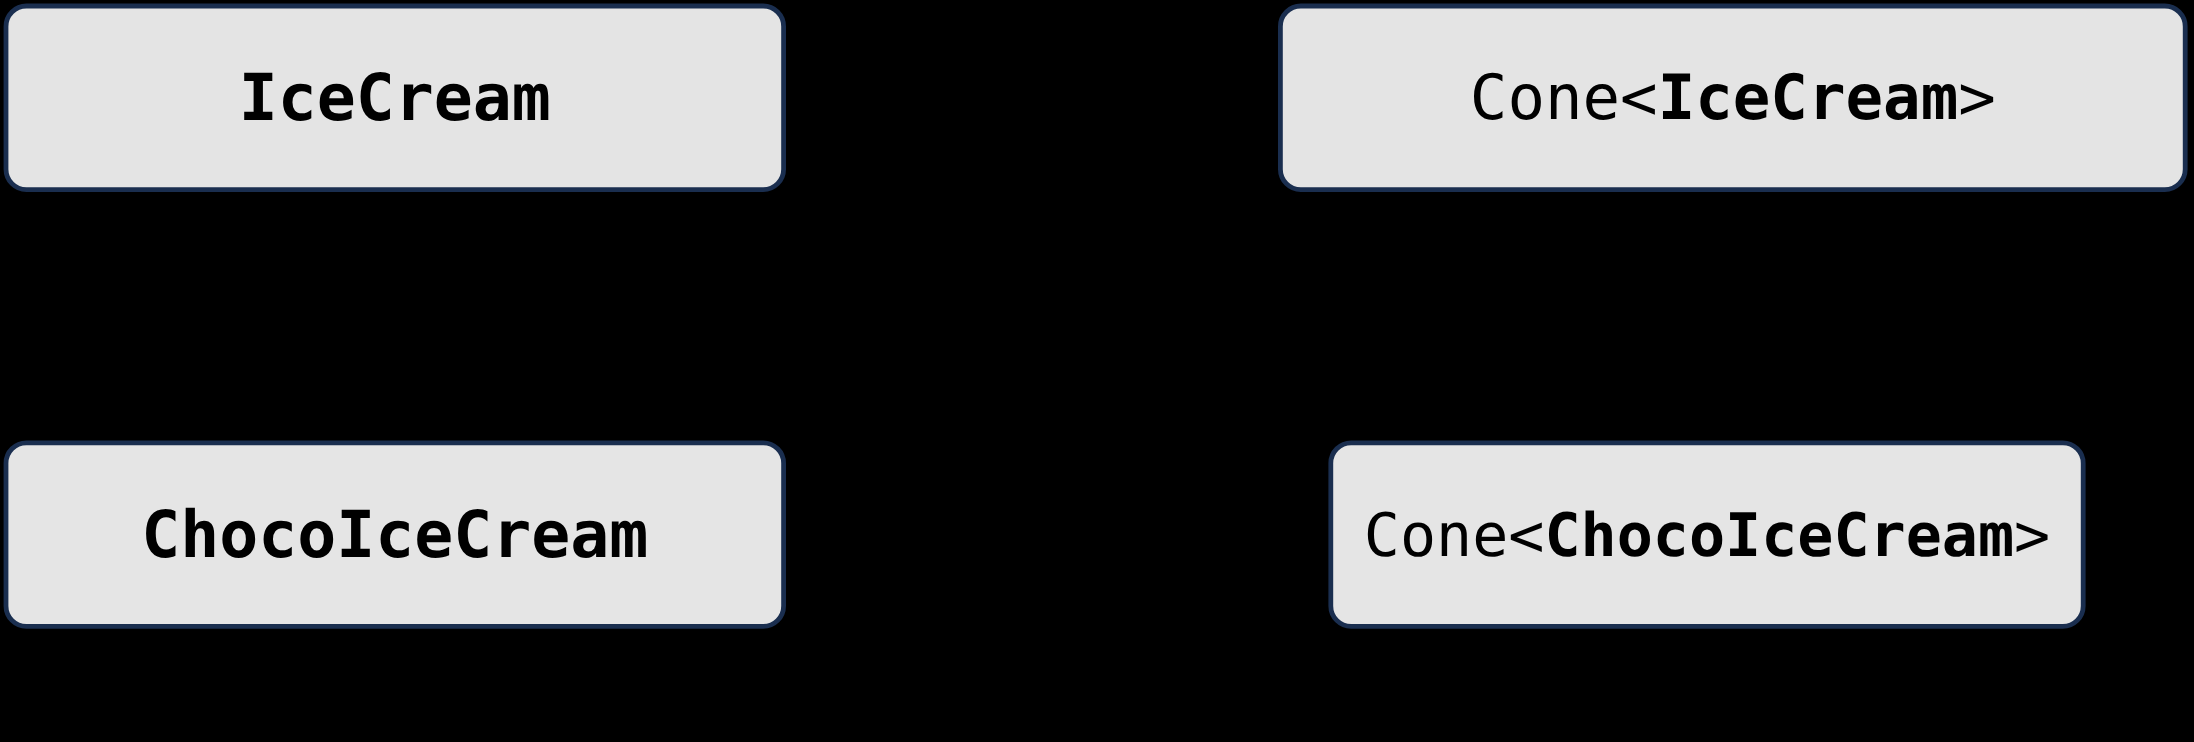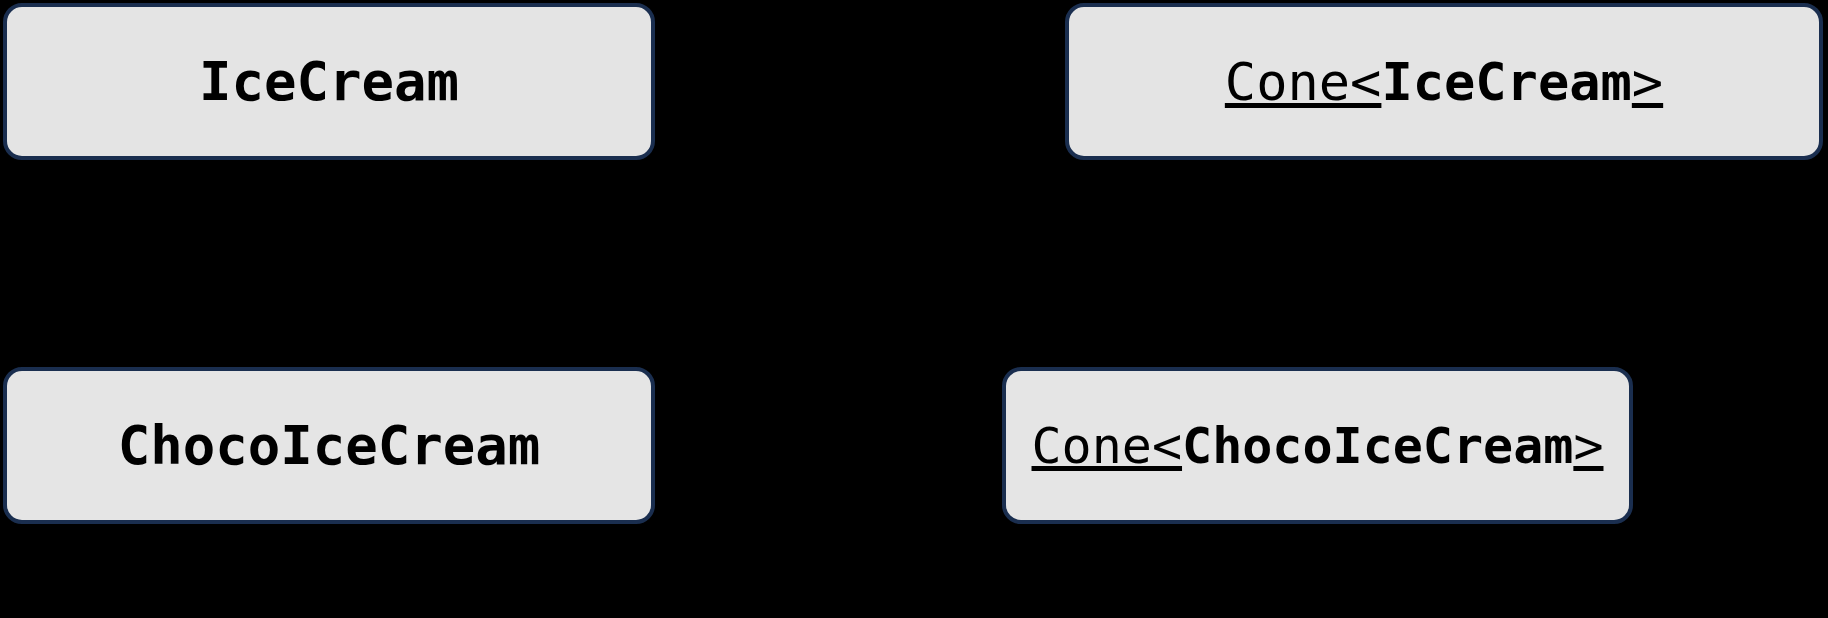--- a/index.html
+++ b/index.html
@@ -40,37 +40,36 @@
   }
   .node .label {
     display: block;
     white-space: nowrap;
     color: #000000;
     font-size: 54px;
     letter-spacing: 0px;
   }
   .node .label .plain {
     font-weight: 400;
-    text-decoration: underline;
   }
   .node .label .strong {
     font-weight: 700;
   }
   
   .fill-base {
     background: #e4e4e4;
   }
   .fill-derived {
     background: #e5e5e5;
   }
   
   #node-icecream        { left: 3px;    top: 3px;   width: 652px; height: 157px; }
   #node-cone-icecream   { left: 1065px; top: 3px;   width: 758px; height: 157px; }
   #node-chocoicecream   { left: 3px;    top: 367px; width: 652px; height: 157px; }
-  #node-cone-choco      { left: 1002px; top: 367px; width: 631px; height: 157px; }
+  #node-cone-choco      { left: 1107px; top: 367px; width: 631px; height: 157px; }
 
   #node-cone-icecream .label,
   #node-cone-choco .label { font-size: 52px; }
   #node-cone-choco .label { font-size: 50px; }
 </style>
 </head>
 <body>
 
 <div id="canvas">
 

